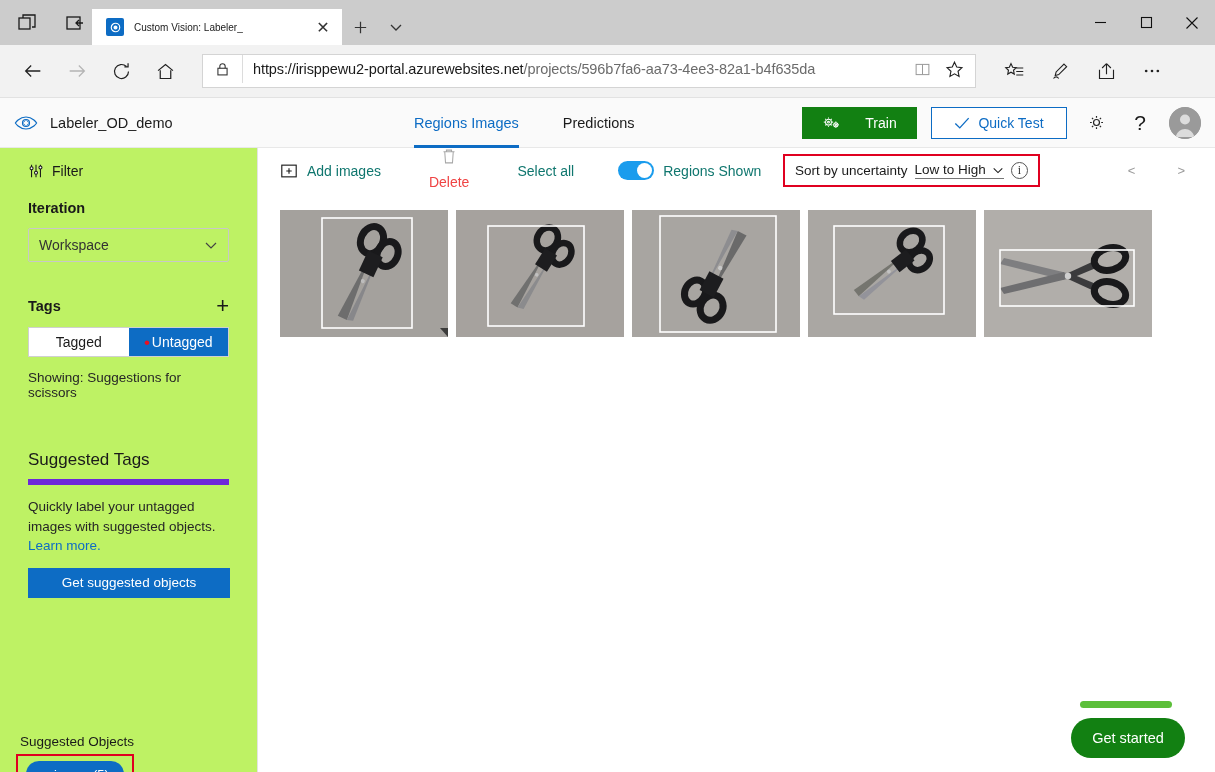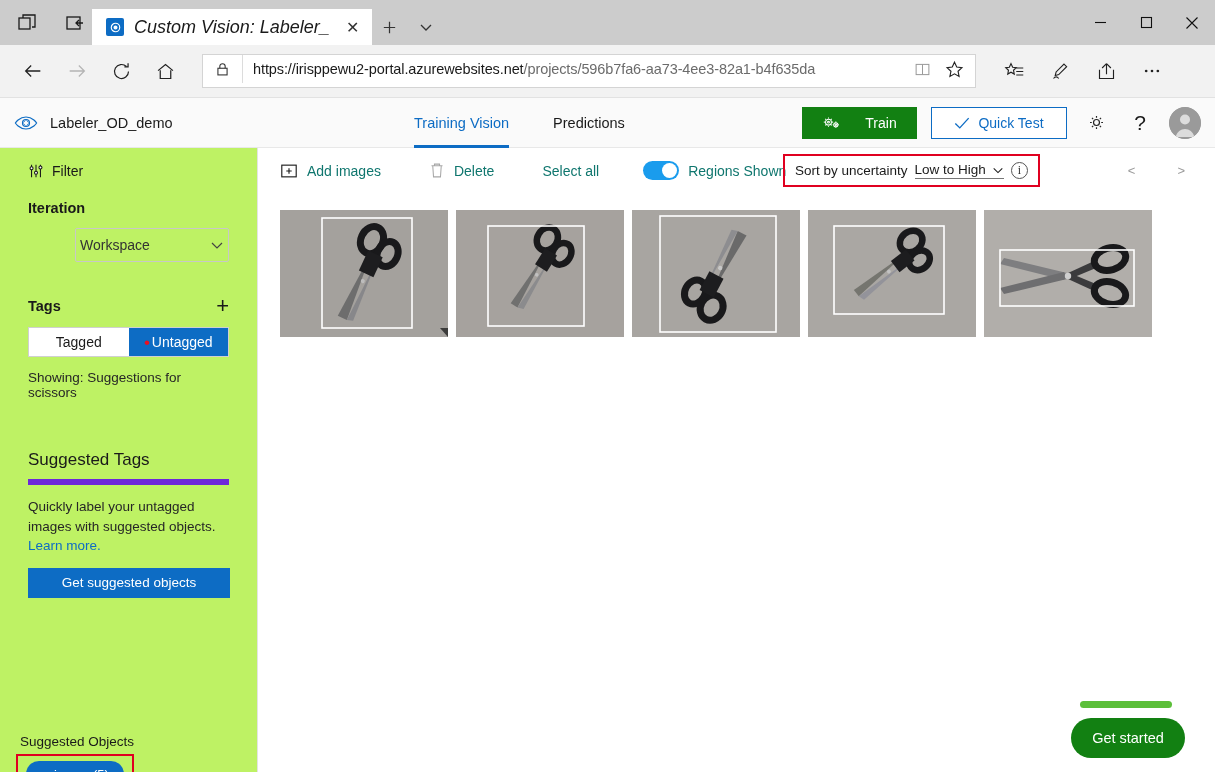--- a/index.html
+++ b/index.html
@@ -37,24 +37,23 @@
     position: relative;
   }
   .tab-favicon {
     width: 18px; height: 18px;
     background: #0d6cc4;
     border-radius: 2px;
     display: flex; align-items: center; justify-content: center;
     flex: 0 0 auto;
   }
   .tab-title {
-    font-size: 18px; color: #1a1a1a;
+    font-size: 10px; color: #1a1a1a;
     white-space: nowrap; overflow: hidden;
     flex: 1 1 auto;
-    font-style: italic;
   }
   .tab-close {
     width: 26px; height: 26px;
     display: flex; align-items: center; justify-content: center;
     color: #333; font-size: 16px;
     flex: 0 0 auto;
   }
   .tab-newtab, .tab-dropdown {
     width: 36px; height: 36px;
     display: flex; align-items: center; justify-content: center;
@@ -203,24 +202,23 @@
   .sb-heading {
     font-size: 14.5px; font-weight: bold; color: #1a1a1a;
     margin-top: 18px;
   }
   .select-box {
     margin-top: 12px;
     height: 34px;
     border: 1px solid #c8c8c8;
     border-radius: 2px;
     display: flex; align-items: center;
-    padding: 0 4px;
+    padding: 0 10px;
     font-size: 14px; color: #333;
     justify-content: space-between;
-    margin-left: 47px;
   }
   .tags-head {
     margin-top: 33px;
     display: flex; align-items: center; justify-content: space-between;
   }
   .tags-head .sb-heading { margin-top: 0; }
   .plus-btn { font-size: 22px; color: #1a1a1a; line-height: 1; font-weight: 300; }
   .tag-toggle {
     margin-top: 10px;
     display: flex; height: 30px;
@@ -293,21 +291,21 @@
     display: flex; align-items: center;
     padding-left: 22px;
     gap: 0;
     position: relative;
   }
   .tool-item {
     display: flex; align-items: center; gap: 9px;
     font-size: 14px; color: #0f766e;
     height: 45px;
   }
-  .tool-item.disabled { color: #0f766e; }
+  .tool-item.disabled { color: #ef4444; flex-direction: column; }
   .tool-gap-1 { margin-left: 48px; }
   .tool-gap-2 { margin-left: 48px; }
   .tool-gap-3 { margin-left: 44px; }
   .toggle {
     width: 36px; height: 19px; border-radius: 10px;
     background: #1a9ced;
     position: relative;
   }
   .toggle .knob {
     position: absolute; right: 2px; top: 2px;
@@ -503,21 +501,21 @@
   <span class="app-logo">
     <svg width="24" height="24" viewBox="0 0 26 26" fill="none" stroke="#0d6cc4" stroke-width="1.3">
       <path d="M1.5 13S5.5 6.5 13 6.5 24.5 13 24.5 13 20.5 19.5 13 19.5 1.5 13 1.5 13z"></path>
       <circle cx="13" cy="13" r="3.8"></circle>
       <path d="M13 9.6v1M13 15.4v1M9.9 13h1M15.1 13h1M10.8 10.8l.7.7M14.5 14.5l.7.7M15.2 10.8l-.7.7M11.5 14.5l-.7.7"></path>
     </svg>
   </span>
   <span class="project-name">Labeler_OD_demo</span>
 
   <div class="app-nav">
-    <div class="nav-tab active">Training Vision</div>
+    <div class="nav-tab active">Regions Images</div>
     <div class="nav-tab">Predictions</div>
   </div>
 
   <div class="header-right">
     <div class="btn-train">
       <span>
         <svg width="19" height="16" viewBox="0 0 22 18" fill="none" stroke="#ffffff" stroke-width="1.2">
           <circle cx="7.5" cy="8" r="3.4"></circle>
             <circle cx="7.5" cy="8" r="1.1"></circle>
           <path d="M7.5 2.6v1.2M7.5 12.2v1.2M2.1 8h1.2M11.7 8h1.2M3.7 4.2l.85.85M10.45 10.95l.85.85M11.3 4.2l-.85.85M4.55 10.95l-.85.85"></path>

